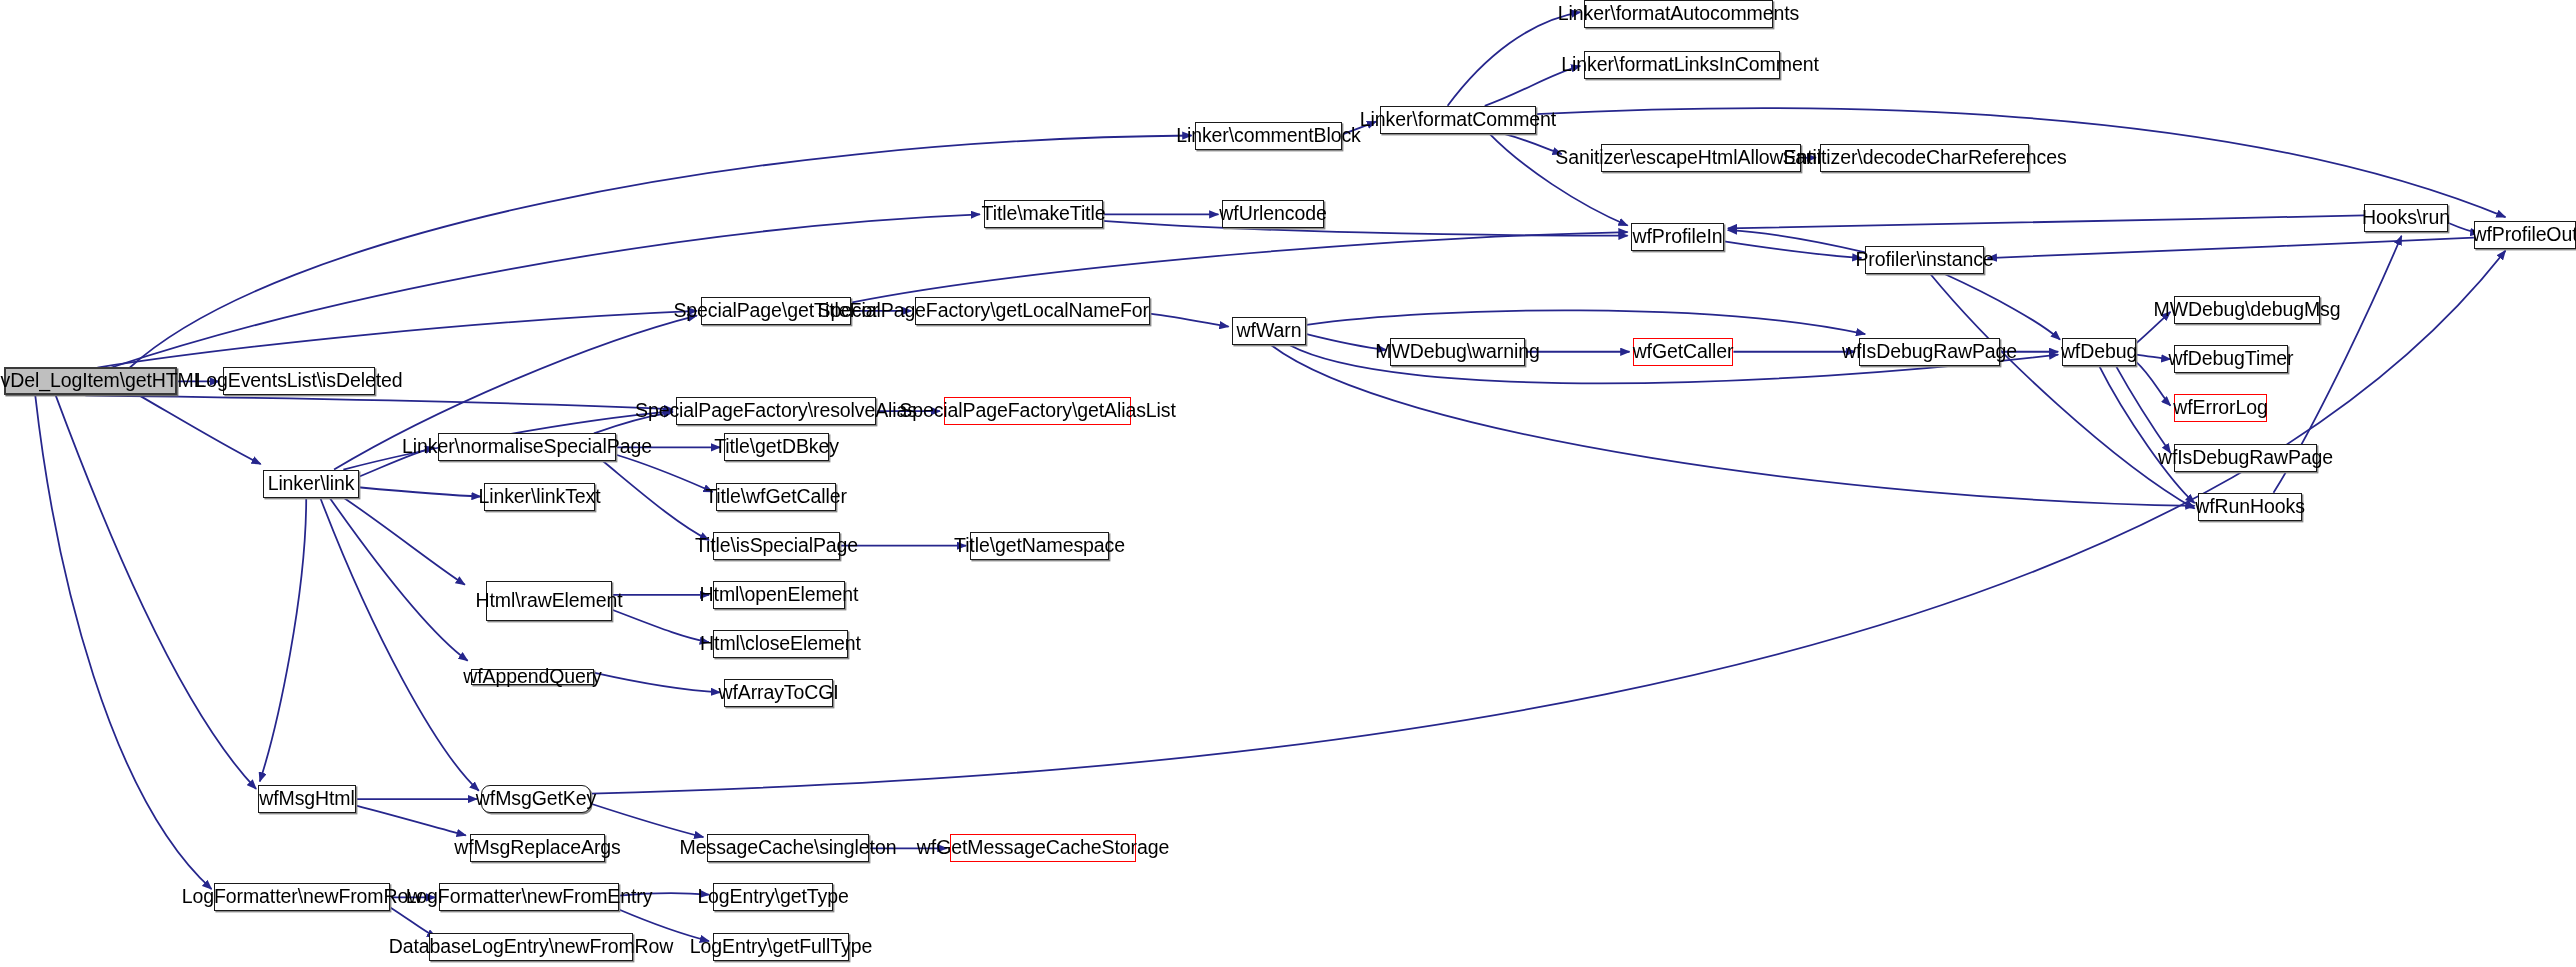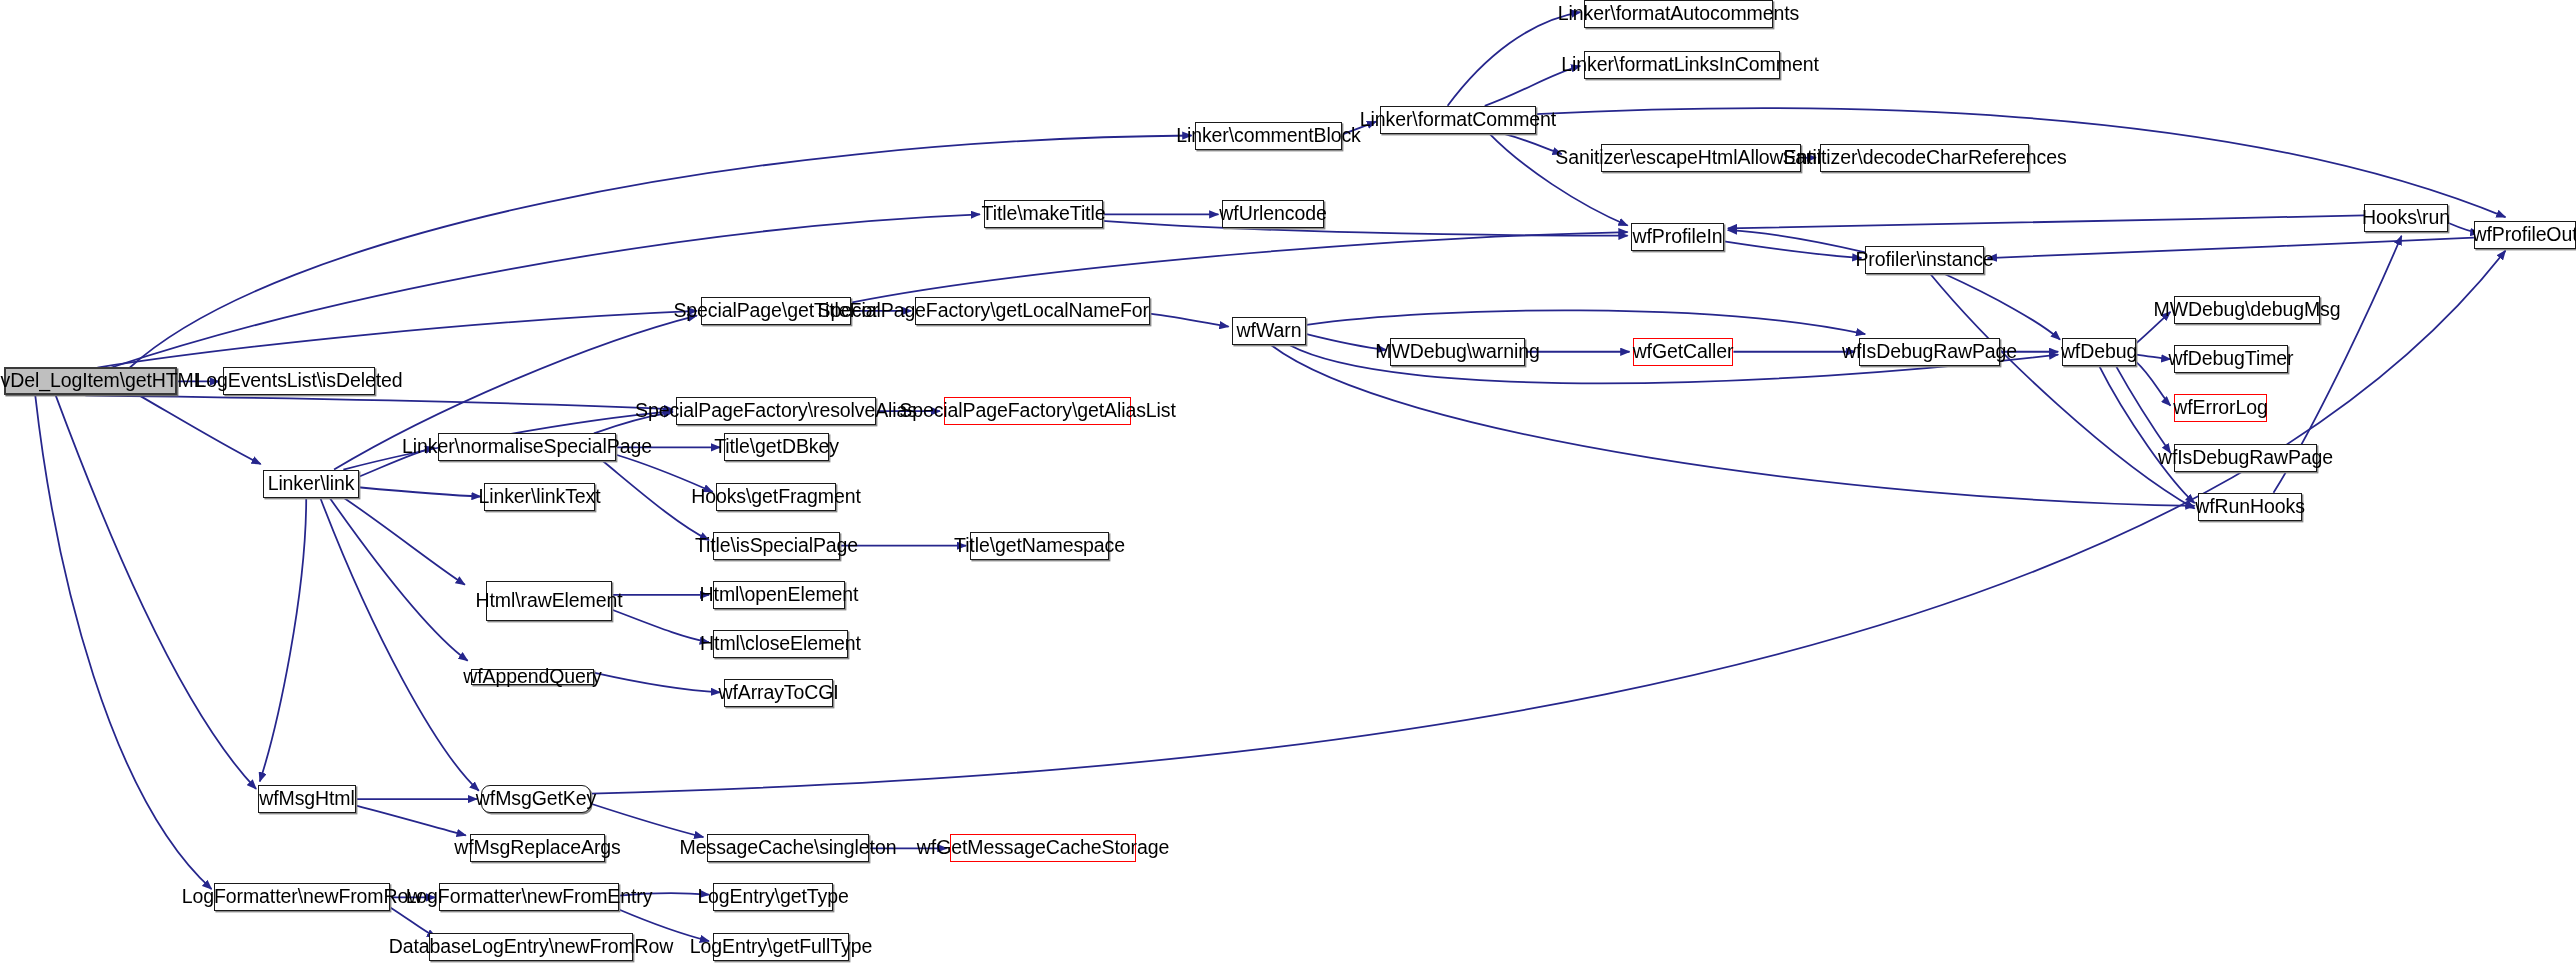--- a/index.html
+++ b/index.html
@@ -204,21 +204,21 @@
       <div class="node redborder" style="left: 944px; top: 397px; width: 187px; height: 28px;">
         <span class="lbl">SpecialPageFactory\getAliasList</span>
       </div>
       <div class="node shadow" style="left: 438px; top: 433px; width: 178px; height: 28px;">
         <span class="lbl">Linker\normaliseSpecialPage</span>
       </div>
       <div class="node shadow" style="left: 724px; top: 433px; width: 105px; height: 28px;">
         <span class="lbl">Title\getDBkey</span>
       </div>
       <div class="node shadow" style="left: 716px; top: 483px; width: 120px; height: 28px;">
-        <span class="lbl">Hooks\getFragment</span>
+        <span class="lbl">Title\wfGetCaller</span>
       </div>
       <div class="node shadow" style="left: 713px; top: 532px; width: 127px; height: 28px;">
         <span class="lbl">Title\isSpecialPage</span>
       </div>
       <div class="node shadow" style="left: 970px; top: 532px; width: 139px; height: 28px;">
         <span class="lbl">Title\getNamespace</span>
       </div>
       <div class="node shadow" style="left: 484px; top: 483px; width: 111px; height: 28px;">
         <span class="lbl">Linker\linkText</span>
       </div>

